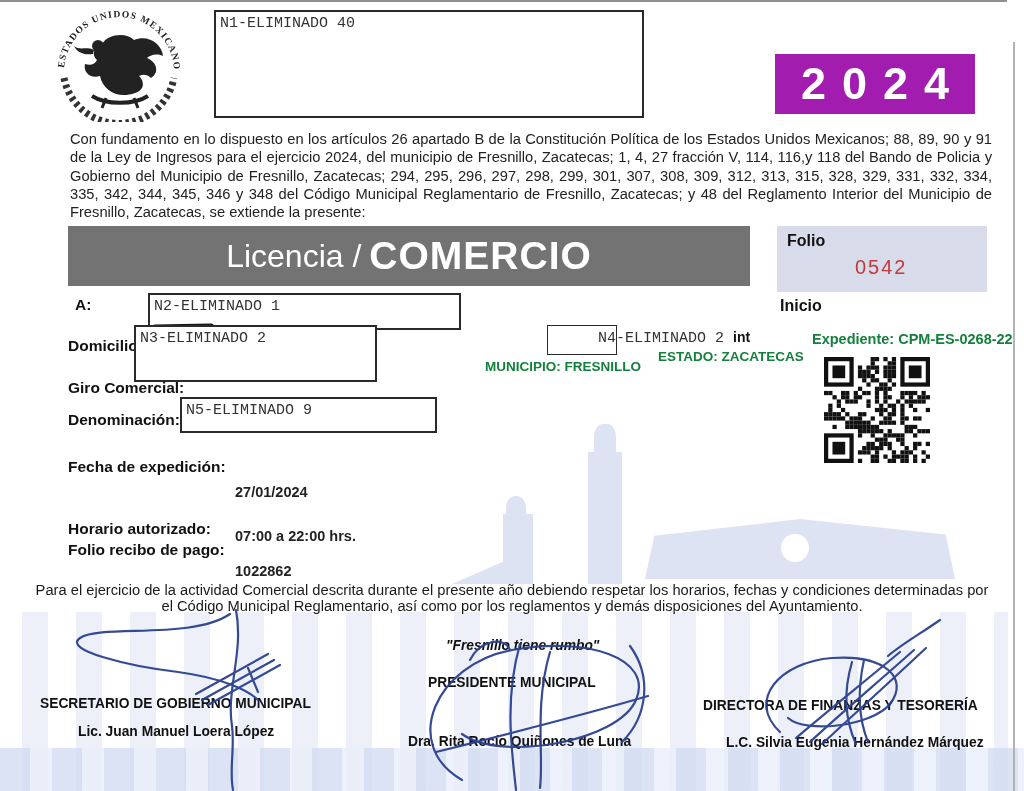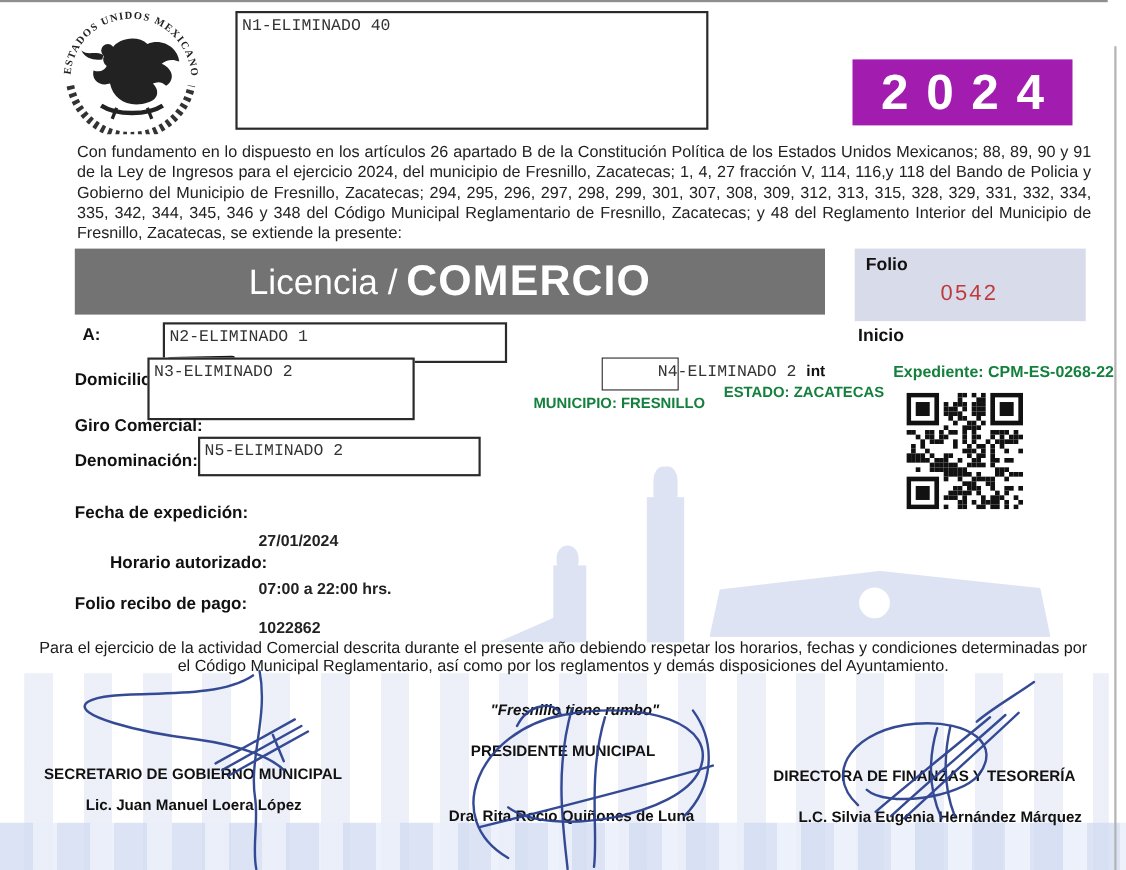--- a/index.html
+++ b/index.html
@@ -368,27 +368,27 @@
       <rect x="0" y="76.32000000000001" width="29.68" height="29.68" fill="#111"></rect>
       <rect x="4.24" y="80.56" width="21.200000000000003" height="21.200000000000003" fill="#fff"></rect>
       <rect x="8.48" y="84.80000000000001" width="12.72" height="12.72" fill="#111"></rect>
     </svg>
 </div>
 
 <div class="abs lbl" style="left:68px;top:379px;">Giro Comercial:</div>
 
 <div class="abs lbl" style="left:68px;top:411px;">Denominación:</div>
 <div class="abs nbox n5">
-  <span class="txt">N5-ELIMINADO 2</span>
+  <span class="txt">N5-ELIMINADO 9</span>
 </div>
 
 <div class="abs lbl" style="left:68px;top:458px;">Fecha de expedición:</div>
 <div class="abs val" style="left:235px;top:484px;">27/01/2024</div>
 
-<div class="abs lbl" style="left:68px;top:503px;margin-left:32px;">Horario autorizado:</div>
+<div class="abs lbl" style="left:68px;top:520px;">Horario autorizado:</div>
 <div class="abs val" style="left:235px;top:528px;">07:00 a 22:00 hrs.</div>
 
 <div class="abs lbl" style="left:68px;top:541px;">Folio recibo de pago:</div>
 <div class="abs val" style="left:235px;top:563px;">1022862</div>
 
 <div class="abs footer-par">Para el ejercicio de la actividad Comercial descrita durante el presente año debiendo respetar los horarios, fechas y condiciones determinadas por el Código Municipal Reglamentario, así como por los reglamentos y demás disposiciones del Ayuntamiento.</div>
 
 <div class="abs motto" style="left:446px;top:638px;">"Fresnillo tiene rumbo"</div>
 <div class="abs sig-title" style="left:40px;top:696px;">SECRETARIO DE GOBIERNO MUNICIPAL</div>
 <div class="abs sig-name" style="left:78px;top:724px;">Lic. Juan Manuel Loera  López</div>

